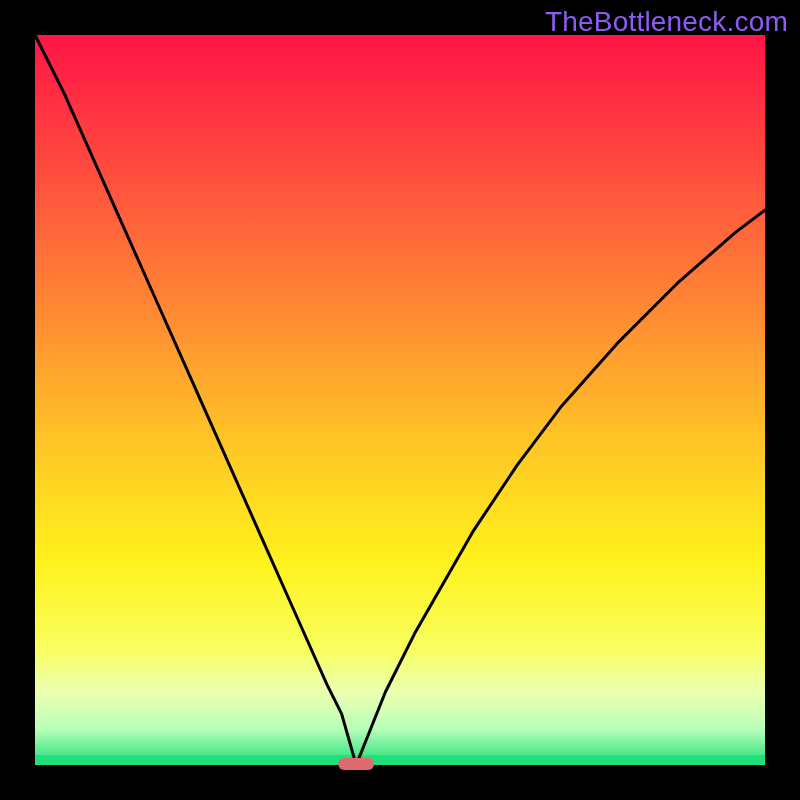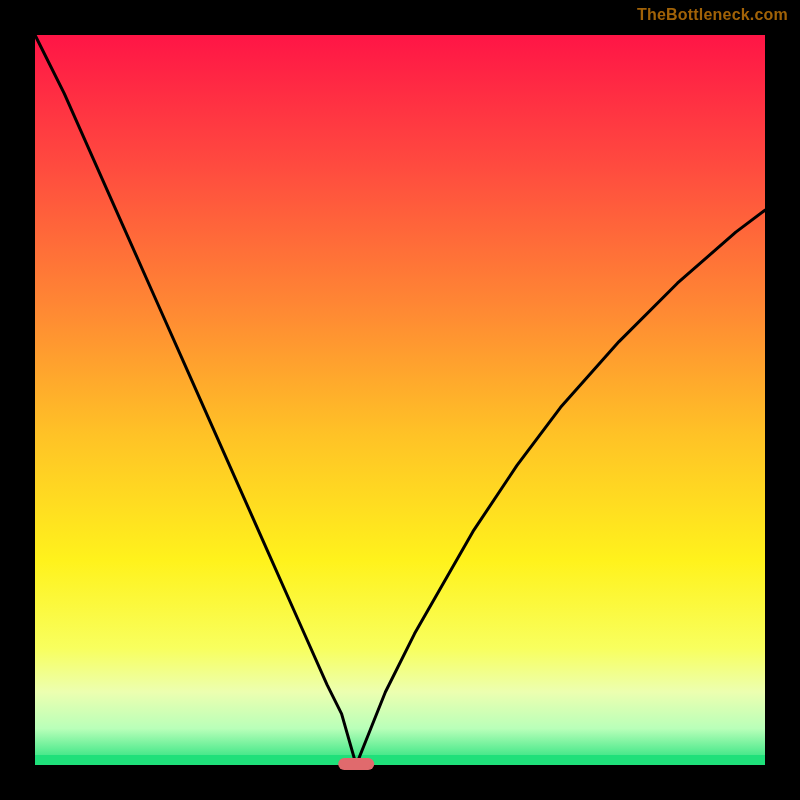--- a/index.html
+++ b/index.html
@@ -1,18 +1,18 @@
 <!DOCTYPE html>
 <html><head>
 <meta charset="utf-8">
 <style>
   html,body{margin:0;padding:0;width:800px;height:800px;background:#fff;overflow:hidden;font-family:Arial,Helvetica,sans-serif}
   .stage{position:relative;width:800px;height:800px}
   svg{position:absolute;left:0;top:0}
-  .watermark{position:absolute;top:6px;right:12px;font-size:16px;font-weight:700;color:#a16207;letter-spacing:.2px}
+  .watermark{position:absolute;top:6px;right:12px;font-size:28px;font-weight:400;color:#8b5cf6;letter-spacing:.2px}
 </style>
 </head>
 <body>
 
 <div class="stage">
   <svg id="svg" width="800" height="800" viewBox="0 0 800 800">
       <defs>
         <linearGradient id="bg" x1="0" y1="0" x2="0" y2="1">
           <stop offset="0%" stop-color="#ff1546"></stop>
           <stop offset="18%" stop-color="#ff4b3f"></stop>

